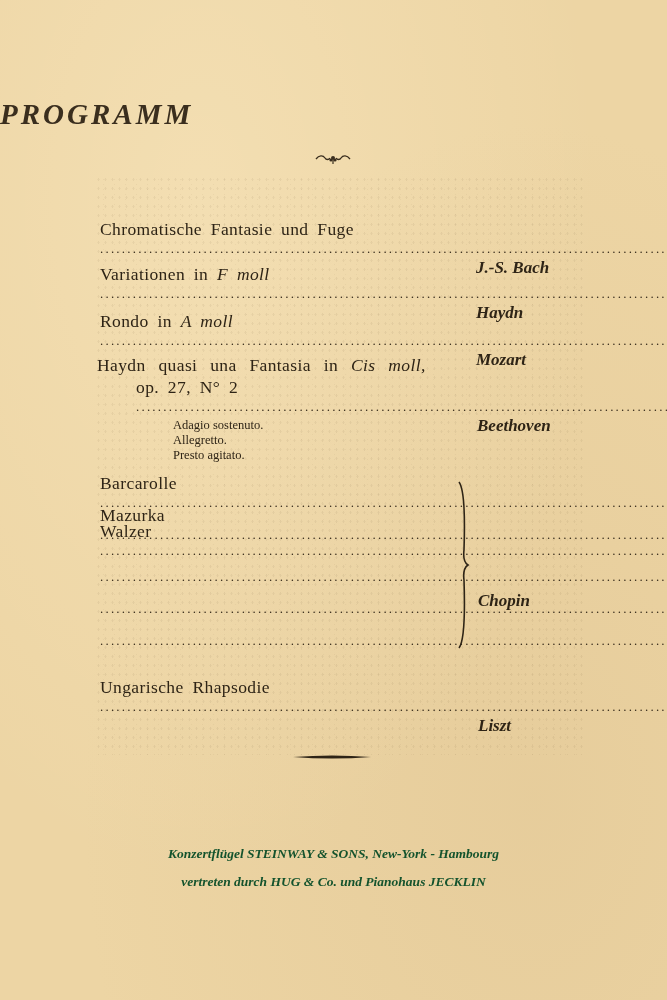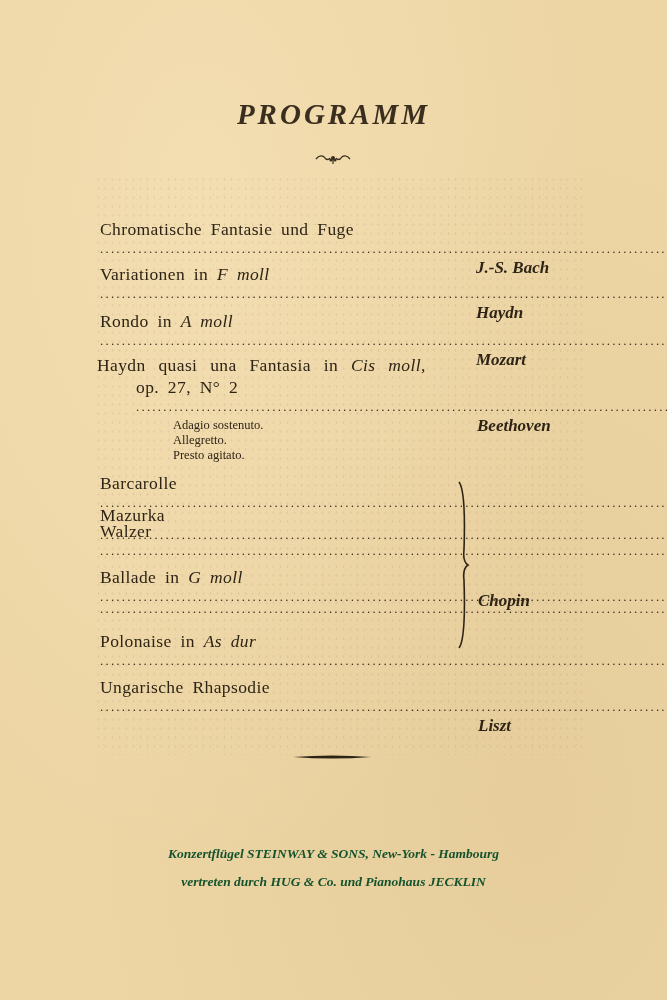--- a/index.html
+++ b/index.html
@@ -20,21 +20,21 @@
   .speckle {
     position: absolute; left: 95px; top: 175px; width: 490px; height: 580px;
     background-image:
       radial-gradient(rgba(90,70,40,0.10) 0.8px, transparent 1.2px),
       radial-gradient(rgba(90,70,40,0.07) 0.6px, transparent 1px);
     background-size: 7px 9px, 11px 5px;
     background-position: 0 0, 3px 2px;
     opacity: 0.8;
   }
   .title {
-    position: absolute; left: 0; top: 98px; width: 667px; text-align: center;
+    position: absolute; left: 0; top: 98px; width: 667px; 
     font-size: 29px; font-style: italic; font-weight: bold; letter-spacing: 3px;
     color: #3a2e1e;
   }
   .ornament {
     position: absolute; left: 314px; top: 153px; width: 38px; height: 12px;
   }
   .row {
     position: absolute; left: 97px; width: 476px;
     font-size: 17.5px; line-height: 20px; white-space: nowrap;
     display: flex; align-items: baseline; flex-direction: column;
@@ -120,28 +120,26 @@
 </div>
 <div class="row" style="top:505px;width:362px">
   <span class="piece">Mazurka</span>
   <span class="dots"></span>
 </div>
 <div class="row" style="top:521px;width:362px">
   <span class="piece">Walzer</span>
   <span class="dots"></span>
 </div>
 <div class="row" style="top:567px;width:362px">
-  <span class="piece"><span>Ballade in </span><i>G moll</i></span>
   <span class="dots"></span>
 </div>
 <div class="row" style="top:599px;width:362px">
   <span class="dots"></span>
 </div>
 <div class="row" style="top:631px;width:362px">
-  <span class="piece"><span>Polonaise in </span><i>As dur</i></span>
   <span class="dots"></span>
 </div>
 
 <svg class="brace" viewBox="0 0 18 170">
   <path d="M4 2 C10 10, 10 40, 9 70 C8 78, 10 83, 13 85 C10 87, 8 92, 9 100 C10 130, 10 160, 4 168" fill="none" stroke="#2e2416" stroke-width="1.6"></path>
 </svg>
 <div class="composer" style="left:478px;top:551px">Chopin</div>
 
 <div class="row" style="top:677px">
   <span class="piece">Ungarische Rhapsodie</span>

